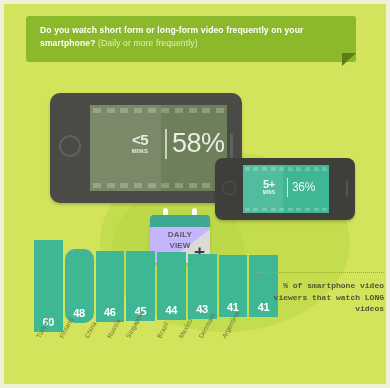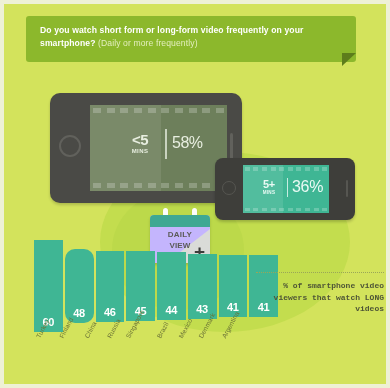--- a/index.html
+++ b/index.html
@@ -106,21 +106,21 @@
   .phone-big .label-mins .small{
     display:block;font-size:6px;font-weight:bold;line-height:8px;
     letter-spacing:.4px;
   }
   .phone-big .divider{
     position:absolute;left:75px;top:24px;width:1.5px;height:30px;
     background:rgba(232,238,224,.75);
   }
   .phone-big .pct{
     position:absolute;left:82px;top:26px;
-    color:#e8eee0;font-size:16px;line-height:24px;letter-spacing:-.5px;
+    color:#e8eee0;font-size:27px;line-height:24px;letter-spacing:-.5px;
   }
 
   
   .phone-small{
     position:absolute;
     left:211px;top:154px;
     width:140px;height:62px;
     background:#3e3e3a;
     border-radius:8px;
     box-shadow:0 2px 3px rgba(0,0,0,.2);
@@ -155,21 +155,21 @@
   .phone-small .label-mins .small{
     display:block;font-size:4.6px;font-weight:bold;line-height:6px;
     letter-spacing:.3px;
   }
   .phone-small .divider{
     position:absolute;left:44px;top:13px;width:1.2px;height:19px;
     background:rgba(234,250,244,.8);
   }
   .phone-small .pct{
     position:absolute;left:49px;top:14px;
-    color:#eafaf4;font-size:16px;line-height:16px;letter-spacing:-.3px;
+    color:#eafaf4;font-size:12px;line-height:16px;letter-spacing:-.3px;
   }
 
   
   .film{position:absolute;left:0;width:100%;display:flex;justify-content:space-around;}
   .film span{display:block;background:rgba(255,255,255,.22);}
   .film-big span{width:8px;height:5px;}
   .film-small span{width:5px;height:3.5px;}
 
   
   .calendar{

